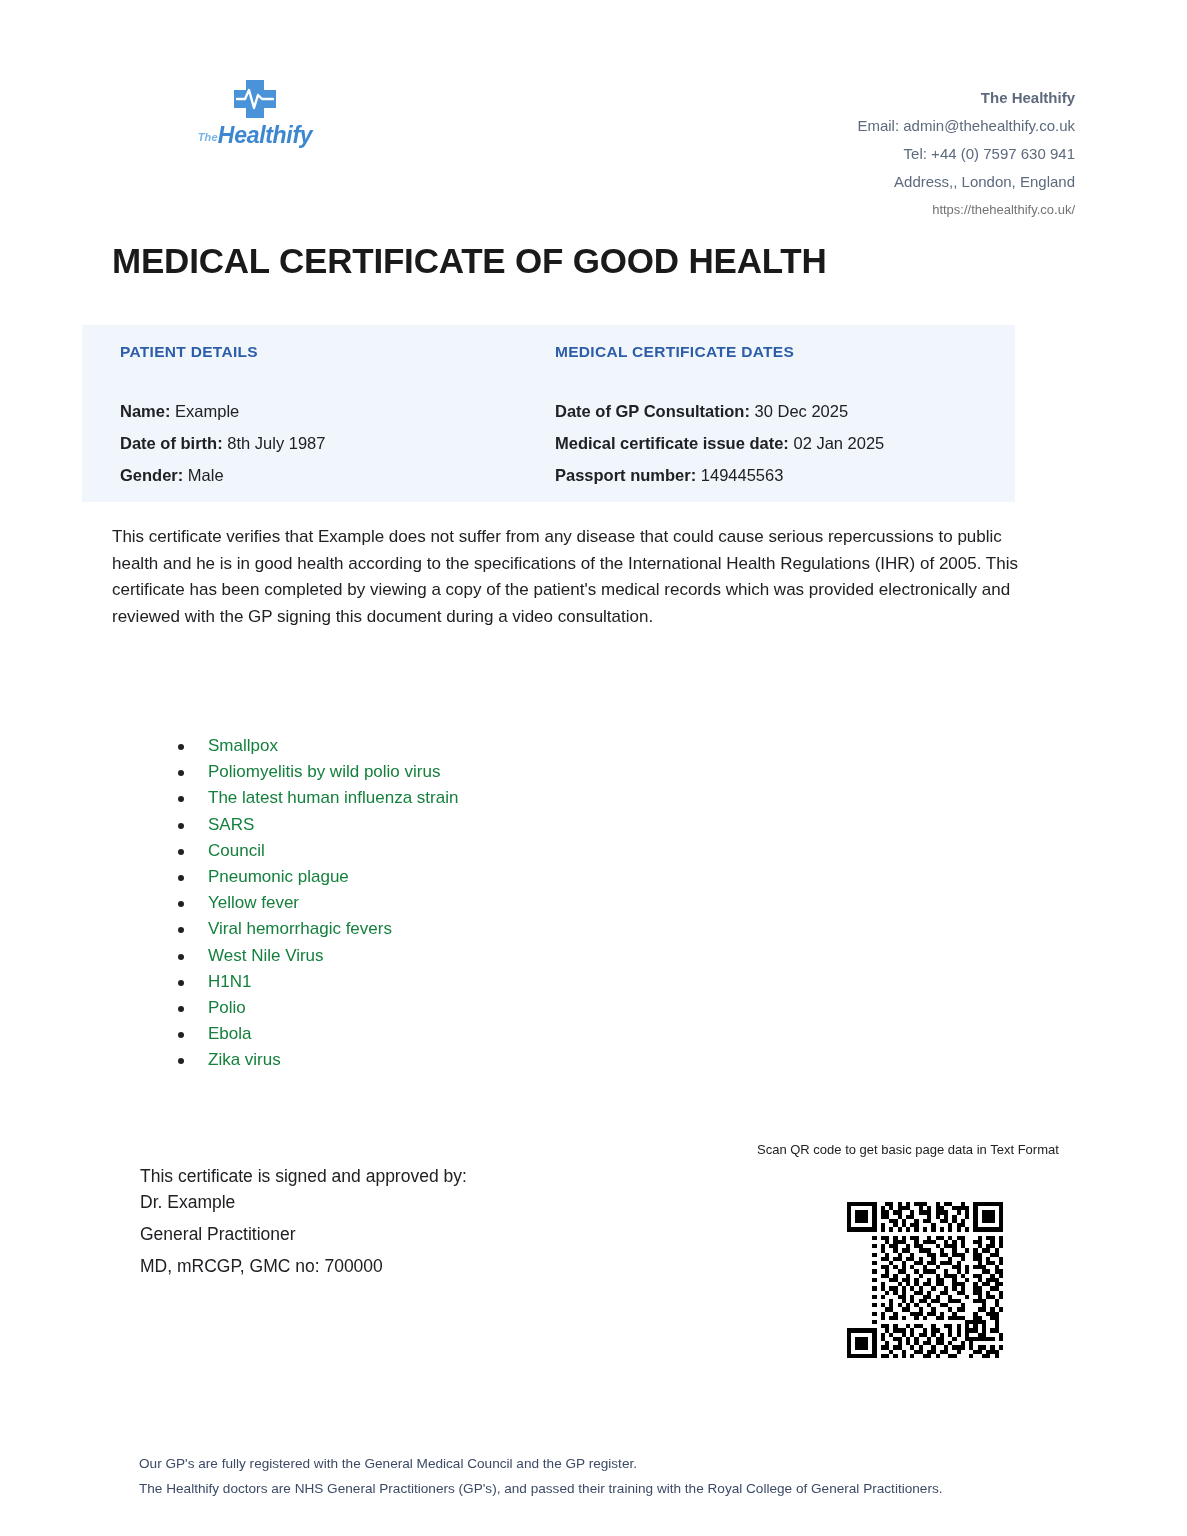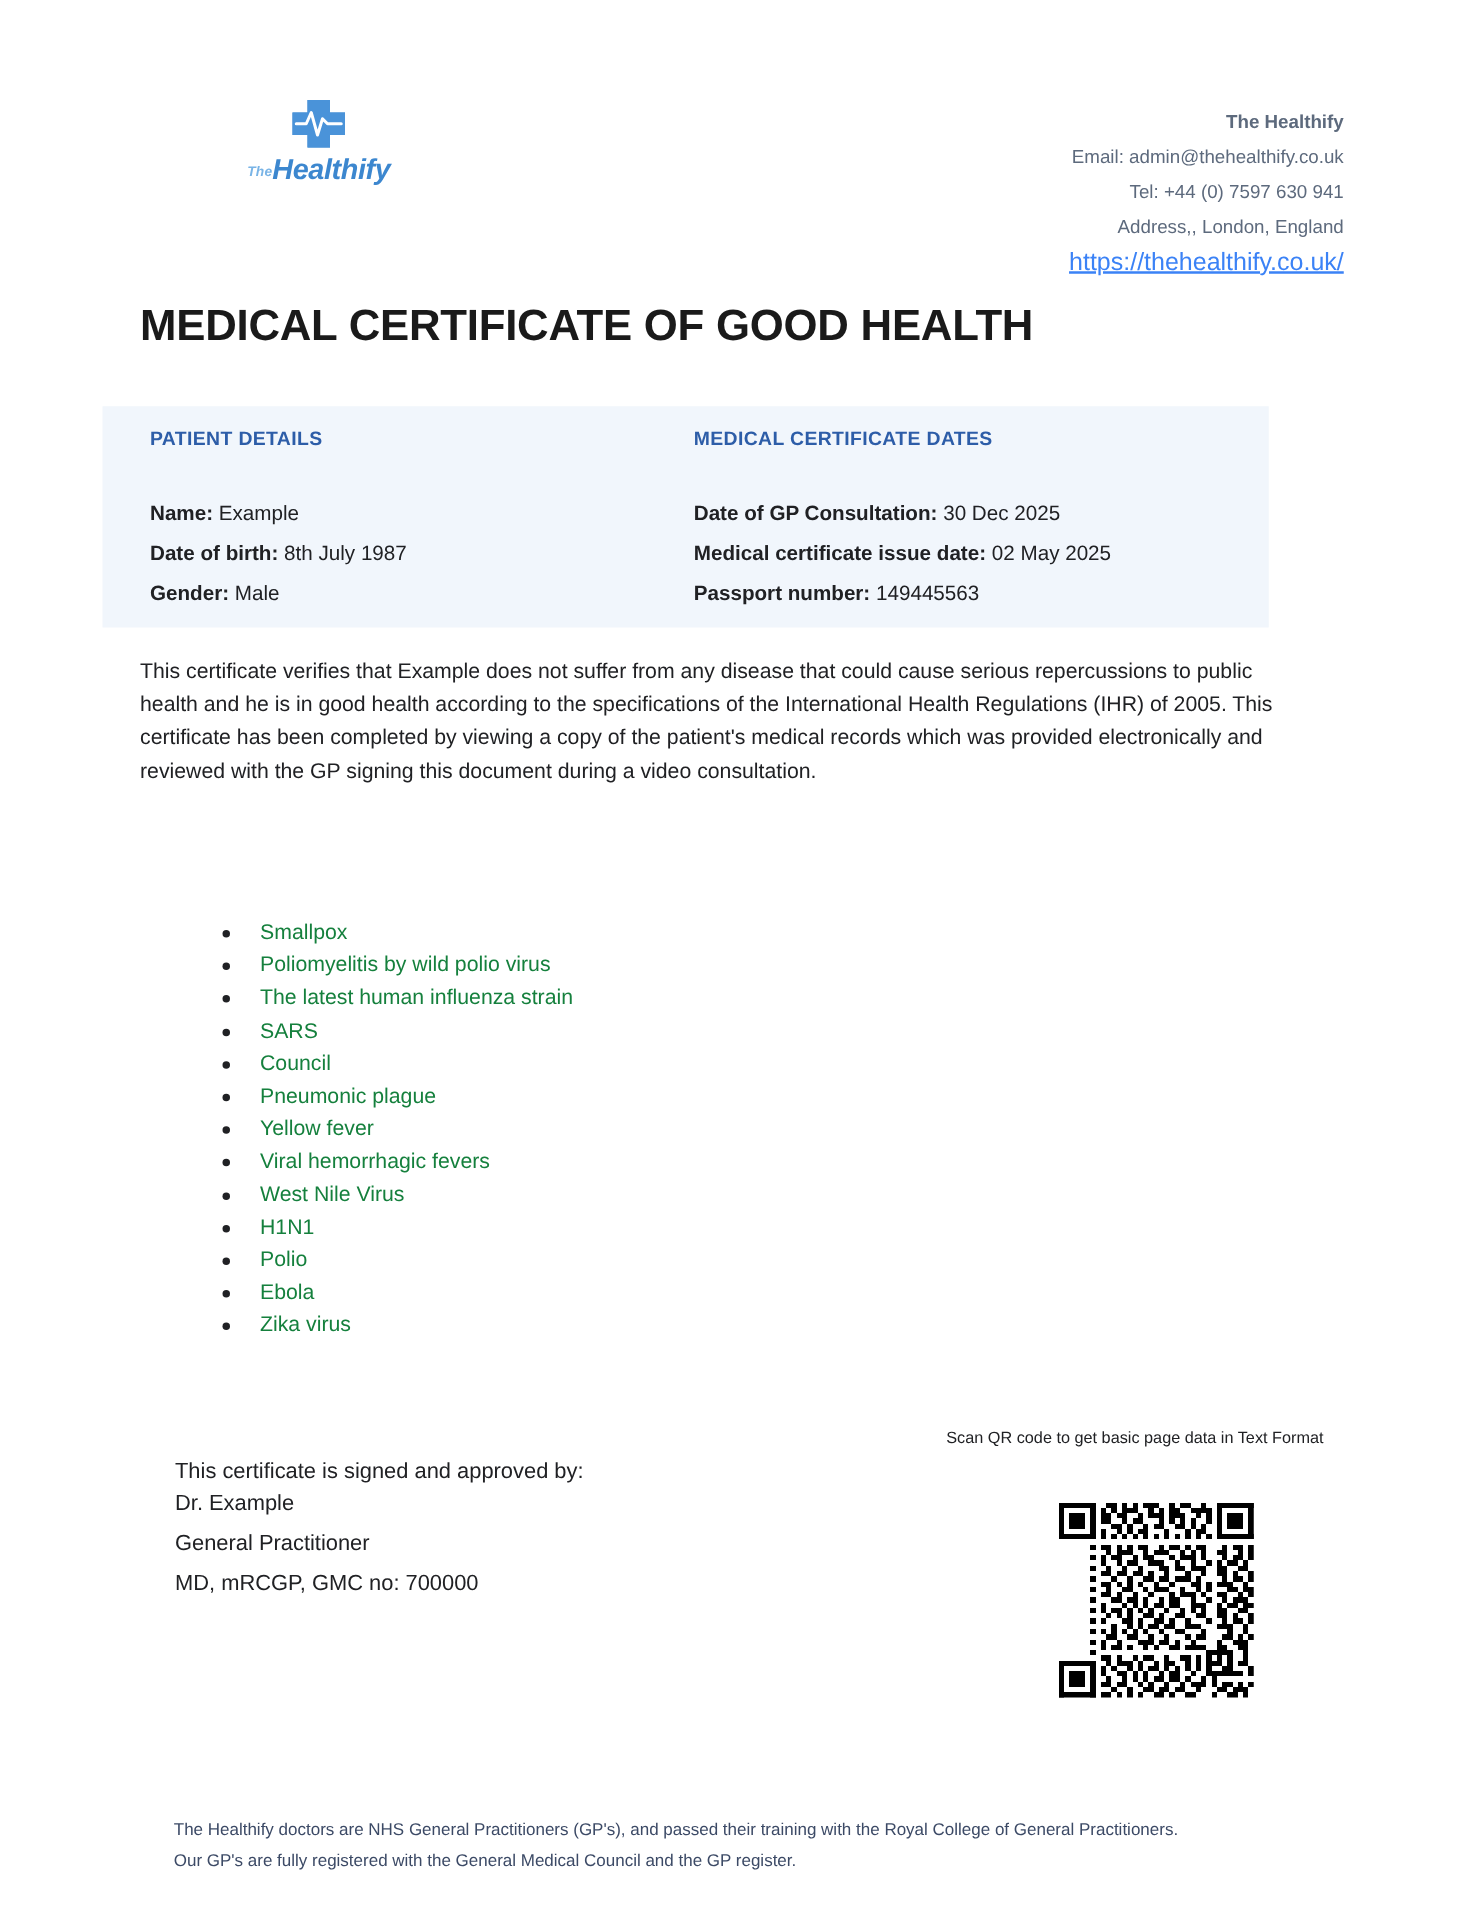--- a/index.html
+++ b/index.html
@@ -74,23 +74,22 @@
   .contact-name {
     font-size: 15px;
     font-weight: bold;
     color: #5d6a7d;
   }
   .contact-line {
     font-size: 15px;
     color: #5d6a7d;
   }
   .contact-link {
-    font-size: 20px;
-    color: #3b82f6;
-    text-decoration: underline;
+    font-size: 13px;
+    color: #737373;
     cursor: pointer;
   }
 
   
   .doc-title {
     position: absolute;
     left: 112px;
     top: 241px;
     font-size: 35px;
     font-weight: bold;
@@ -271,21 +270,21 @@
     </div>
 
     <div class="info-col right">
       <div class="info-heading">MEDICAL CERTIFICATE DATES</div>
       <div class="info-row">
         <b>Date of GP Consultation:</b>
         <span>30 Dec 2025</span>
       </div>
       <div class="info-row">
         <b>Medical certificate issue date:</b>
-        <span>02 May 2025</span>
+        <span>02 Jan 2025</span>
       </div>
       <div class="info-row">
         <b>Passport number:</b>
         <span>149445563</span>
       </div>
     </div>
 
   </div>
 
   <div class="body-para">
@@ -657,17 +656,17 @@
           <rect x="30" y="29" width="1" height="1"></rect>
         <rect x="35" y="28" width="1" height="2"></rect>
           <rect x="33" y="32" width="2" height="1"></rect>
         <rect x="29" y="32" width="1" height="2"></rect>
           <rect x="36" y="31" width="1" height="2"></rect>
       </g>
     </svg>
   </div>
 
   <div class="footer">
+    <div class="footer-line">Our GP's are fully registered with the General Medical Council and the GP register.</div>
     <div class="footer-line">The Healthify doctors are NHS General Practitioners (GP's), and passed their training with the Royal College of General Practitioners.</div>
-    <div class="footer-line">Our GP's are fully registered with the General Medical Council and the GP register.</div>
   </div>
 
 </div>
 
 </body></html>

